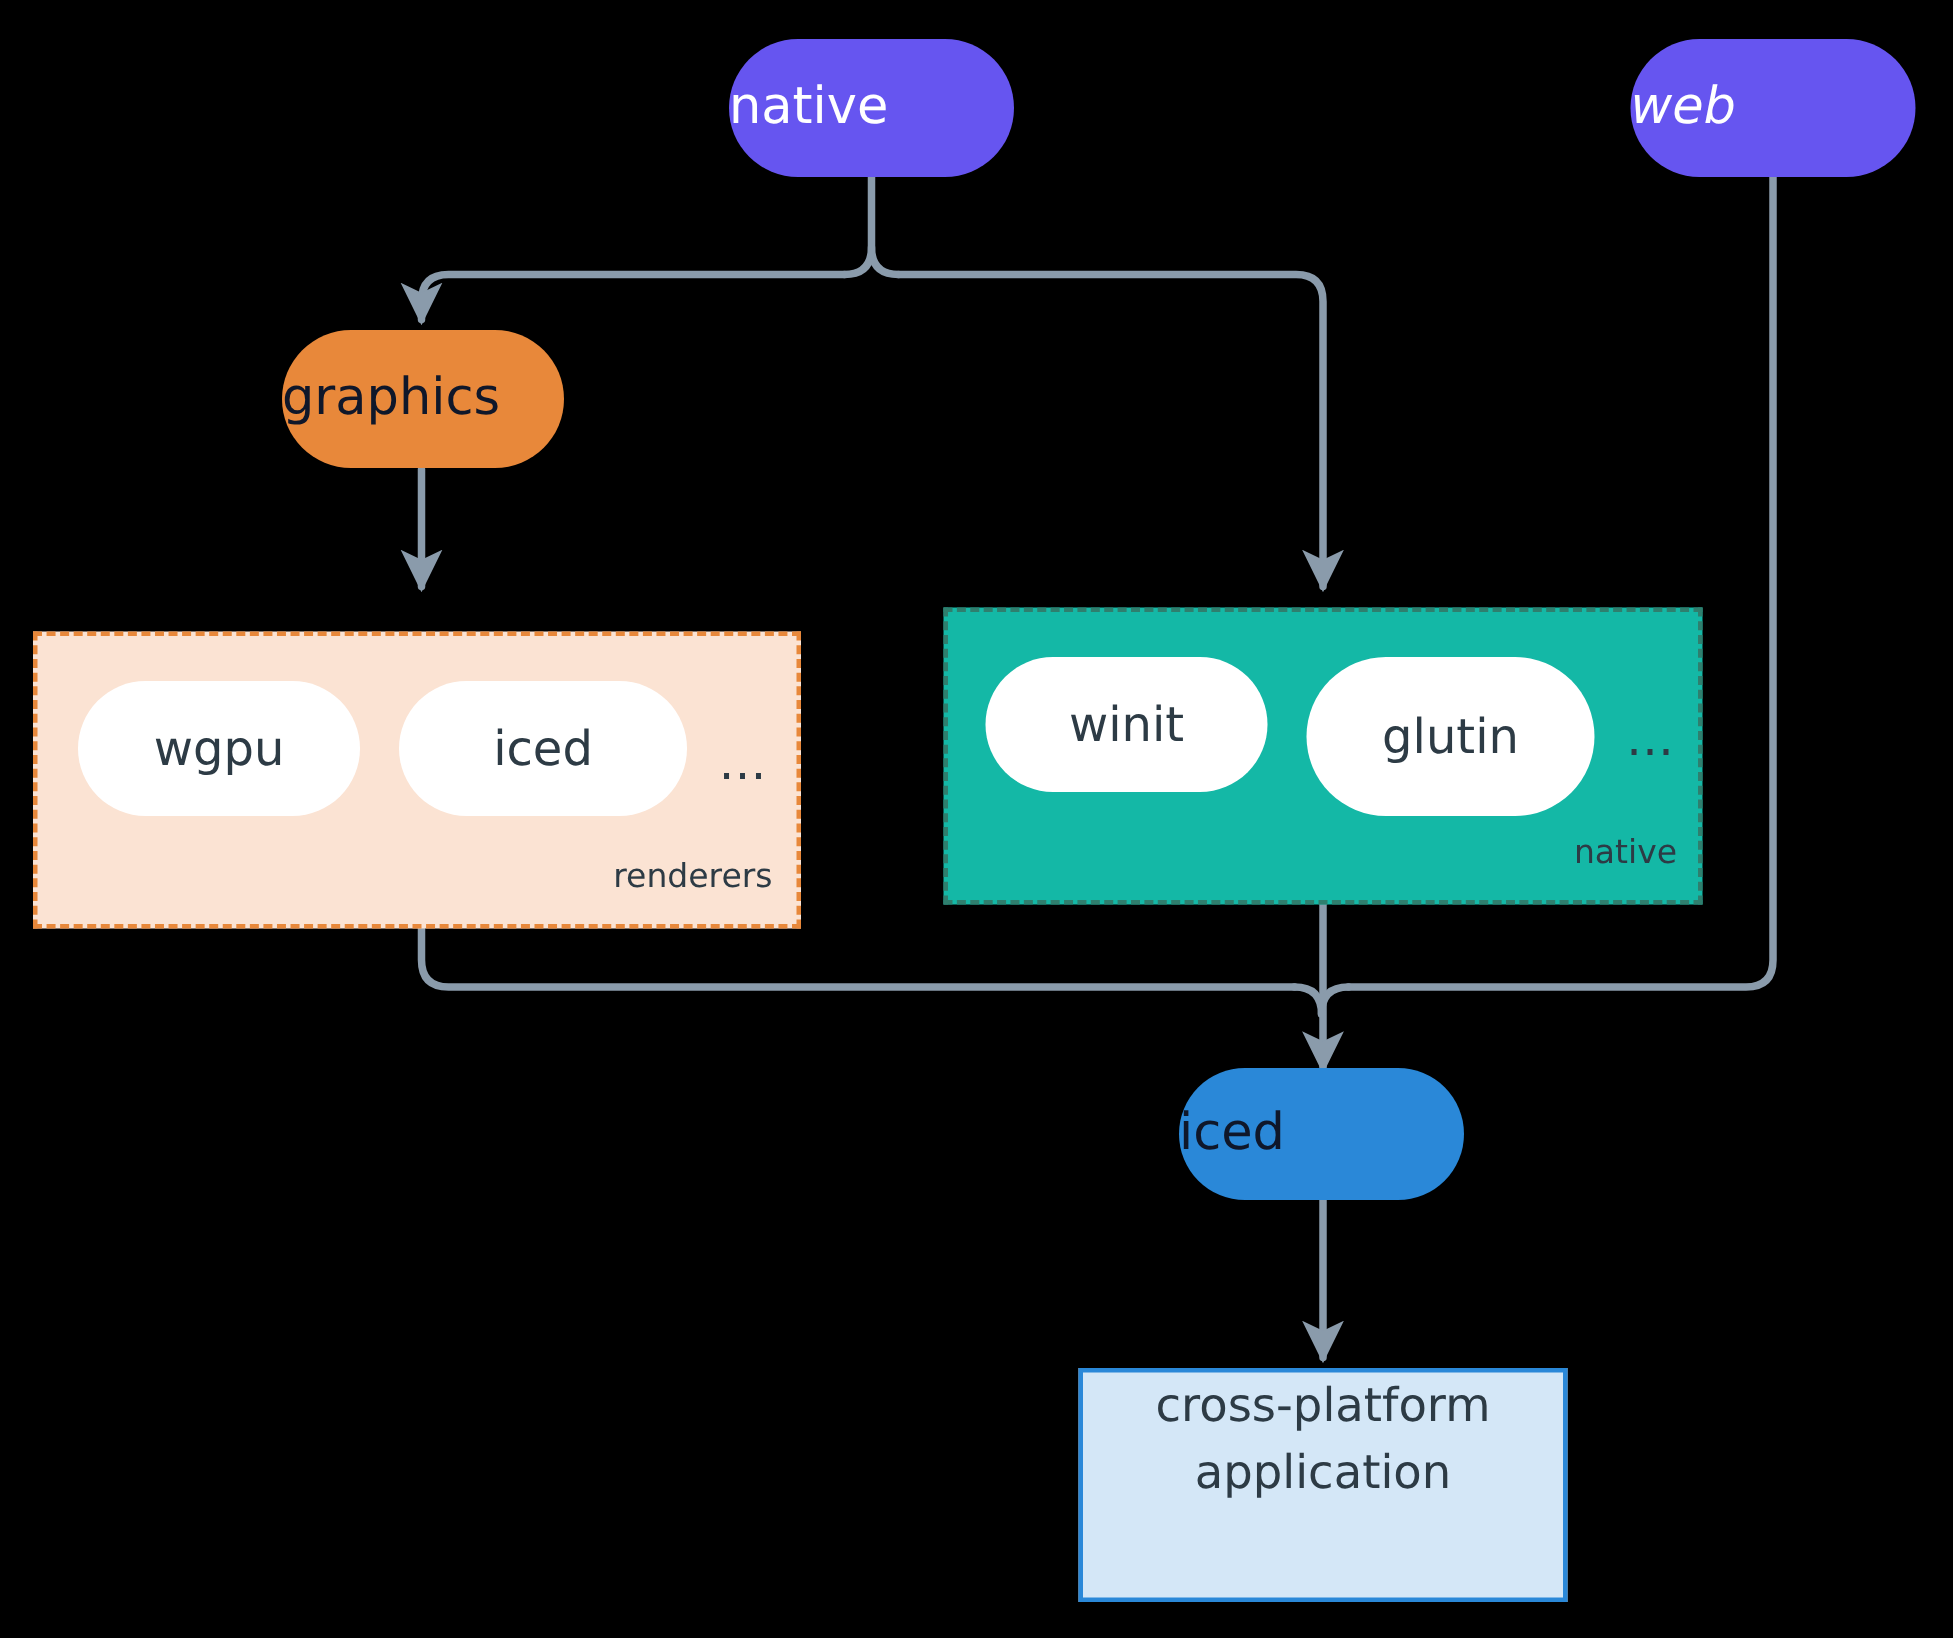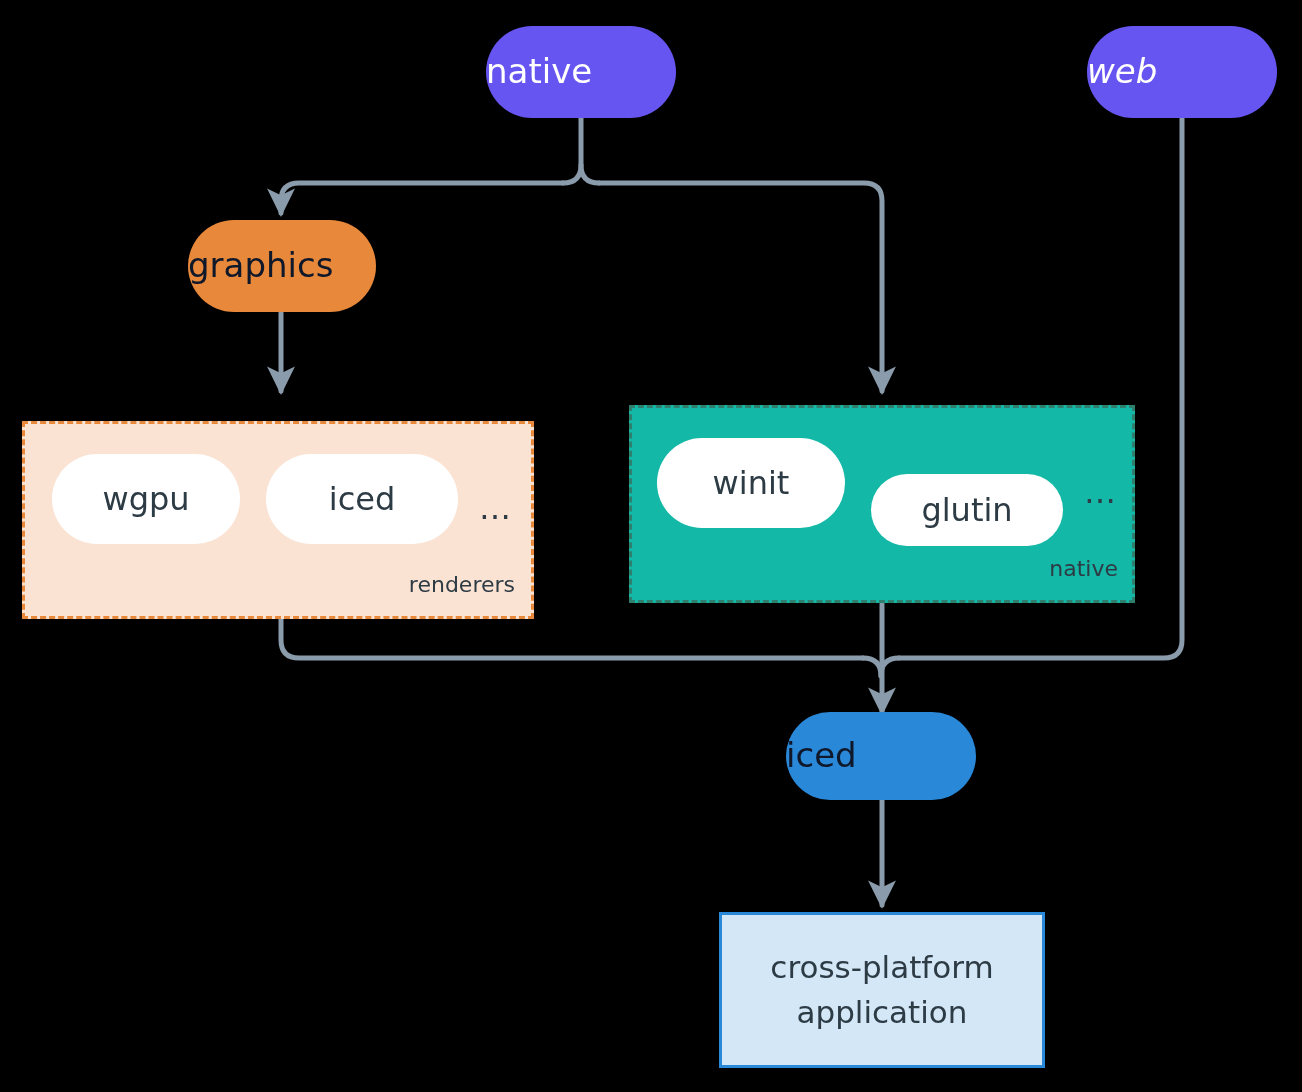--- a/index.html
+++ b/index.html
@@ -81,21 +81,21 @@
   }
   .group-label {
     position: absolute;
     color: #2d3b45;
     font-size: 22px;
     line-height: 1;
   }
   .app-box {
     position: absolute;
     display: flex;
-    align-items: center;
+    align-items: flex-start;
     justify-content: center;
     background: #d4e7f7;
     border: 3px solid #2a88d8;
     color: #2d3b45;
     font-size: 31px;
     box-sizing: border-box;
     text-align: center;
     line-height: 1.45;
   }
 </style>
@@ -151,21 +151,21 @@
       <span>iced</span>
     </div>
     <div class="ellipsis" style="left:454px; top:68px;">…</div>
     <div class="group-label" style="right:16px; bottom:20px;">renderers</div>
   </div>
 
   <div class="group-box group-shells" style="left:629px; top:405px; width:506px; height:198px;">
     <div class="inner-pill" style="left:25px; top:30px; width:188px; height:90px;">
       <span>winit</span>
     </div>
-    <div class="inner-pill" style="left:239px; top:30px; width:192px; height:72px;margin-top:36px;">
+    <div class="inner-pill" style="left:239px; top:30px; width:192px; height:106px;">
       <span>glutin</span>
     </div>
     <div class="ellipsis" style="left:452px; top:68px;">…</div>
     <div class="group-label" style="right:14px; bottom:20px;">native</div>
   </div>
 
   <div class="node pill pill-iced" style="left:786px; top:712px; width:190px; height:88px;">
     <span>iced</span>
   </div>
 

